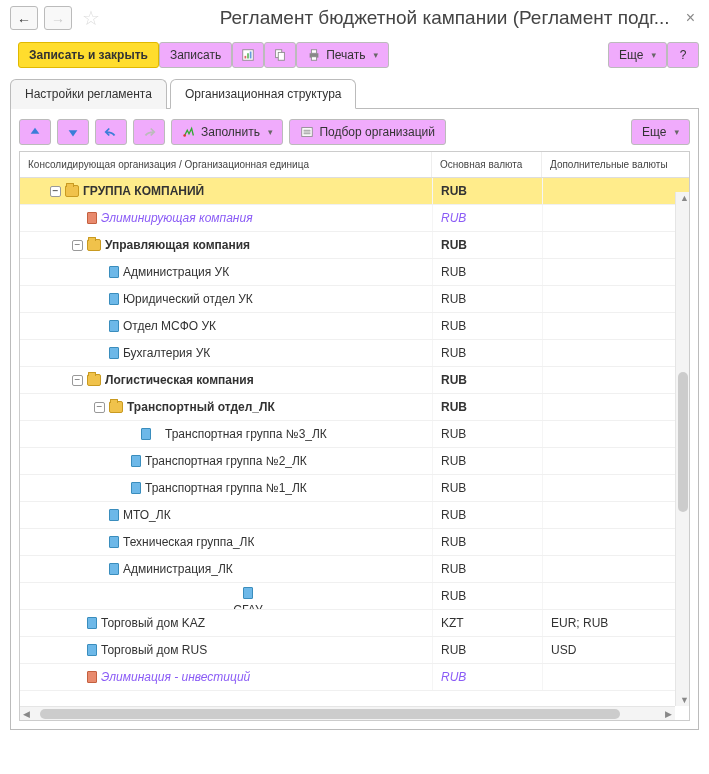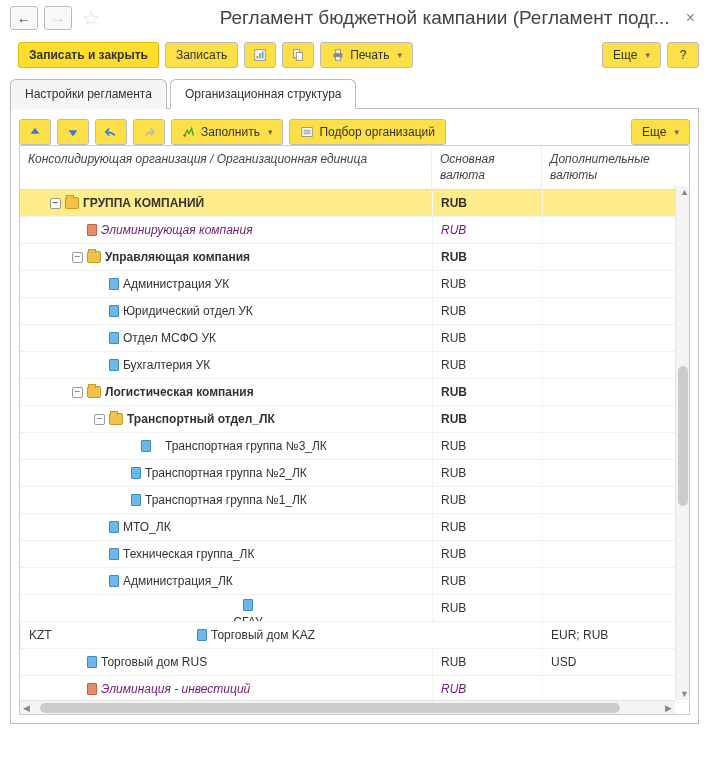--- a/index.html
+++ b/index.html
@@ -47,28 +47,27 @@
     padding-right: 6px;
   }
   .close-x {
     font-size: 16px;
     color: #888;
     cursor: pointer;
     padding: 0 4px;
   }
   .toolbar {
     display: flex;
-    gap: 6px;
     padding: 8px 10px 10px 18px;
   }
   .btn {
     height: 26px;
     padding: 0 10px;
     border: 1px solid #bbb;
-    background: #fde047;
+    background: #f0abfc;
     border-radius: 3px;
     display: flex;
     align-items: center;
     gap: 5px;
     cursor: pointer;
     font-size: 12px;
     white-space: nowrap;
   }
   .btn.primary {
     background: #ffdd2d;
@@ -102,43 +101,42 @@
   }
   .tab-content {
     border: 1px solid #bbb;
     border-top: none;
     margin: 0 10px 10px;
     padding: 10px 8px 8px;
   }
   .sub-toolbar {
     display: flex;
     gap: 6px;
-    margin-bottom: 0;
+    margin-bottom: 6px;
     align-items: flex-end;
   }
   .table-wrap {
     border: 1px solid #ccc;
     height: 570px;
     display: flex;
     flex-direction: column;
     position: relative;
   }
   .thead {
     display: flex;
     background: #fff;
     border-bottom: 1px solid #ddd;
     flex-shrink: 0;
   }
   .th {
     padding: 6px 8px;
-    font-size: 12px;
+    font-size: 10px;
     color: #444;
     border-right: 1px solid #eee;
     line-height: 1.3;
-    font-style: italic;
   }
   .th:last-child { border-right: none; }
   .col1 { width: 412px; }
   .col2 { width: 110px; }
   .col3 { flex: 1; }
   .tbody { flex: 1; overflow: hidden; }
   .row {
     display: flex;
     border-bottom: 1px solid #f0f0f0;
     height: 27px;
@@ -154,21 +152,21 @@
     display: flex;
     align-items: center;
     gap: 4px;
     height: 100%;
   }
   .cell.col2, .cell.col3 { border-left: 1px solid #f5f5f5; }
   .row-name {
     white-space: nowrap;
     overflow: hidden;
   }
-  .italic { font-style: italic; color: #701a75; }
+  .italic { font-style: italic; color: #8b5cf6; }
   .bold { font-weight: bold; }
   .expander {
     width: 11px;
     height: 11px;
     border: 1px solid #999;
     border-radius: 2px;
     display: inline-flex;
     align-items: center;
     justify-content: center;
     font-size: 10px;
@@ -481,26 +479,26 @@
         <div class="row">
           <div class="cell col1" style="padding-left: 52px; flex-direction: column;">
             <span style="width: 11px; flex-shrink: 0;"></span>
             <span class="item-blue"></span>
             <span class="row-name ">СГАУ</span>
           </div>
           <div class="cell col2 ">RUB</div>
           <div class="cell col3"></div>
         </div>
         <div class="row">
+          <div class="cell col1" style="padding-left: 52px;">
+            <span style="width: 11px; flex-shrink: 0;"></span>
+            <span class="item-blue"></span>
+            <span class="row-name ">Торговый дом KAZ</span>
+          </div>
           <div class="cell col2 ">KZT</div>
-          <div class="cell col1" style="padding-left: 52px;">
-            <span style="width: 11px; flex-shrink: 0;"></span>
-            <span class="item-blue"></span>
-            <span class="row-name ">Торговый дом KAZ</span>
-          </div>
           <div class="cell col3">EUR; RUB</div>
         </div>
         <div class="row">
           <div class="cell col1" style="padding-left: 52px;">
             <span style="width: 11px; flex-shrink: 0;"></span>
             <span class="item-blue"></span>
             <span class="row-name ">Торговый дом RUS</span>
           </div>
           <div class="cell col2 ">RUB</div>
           <div class="cell col3">USD</div>

